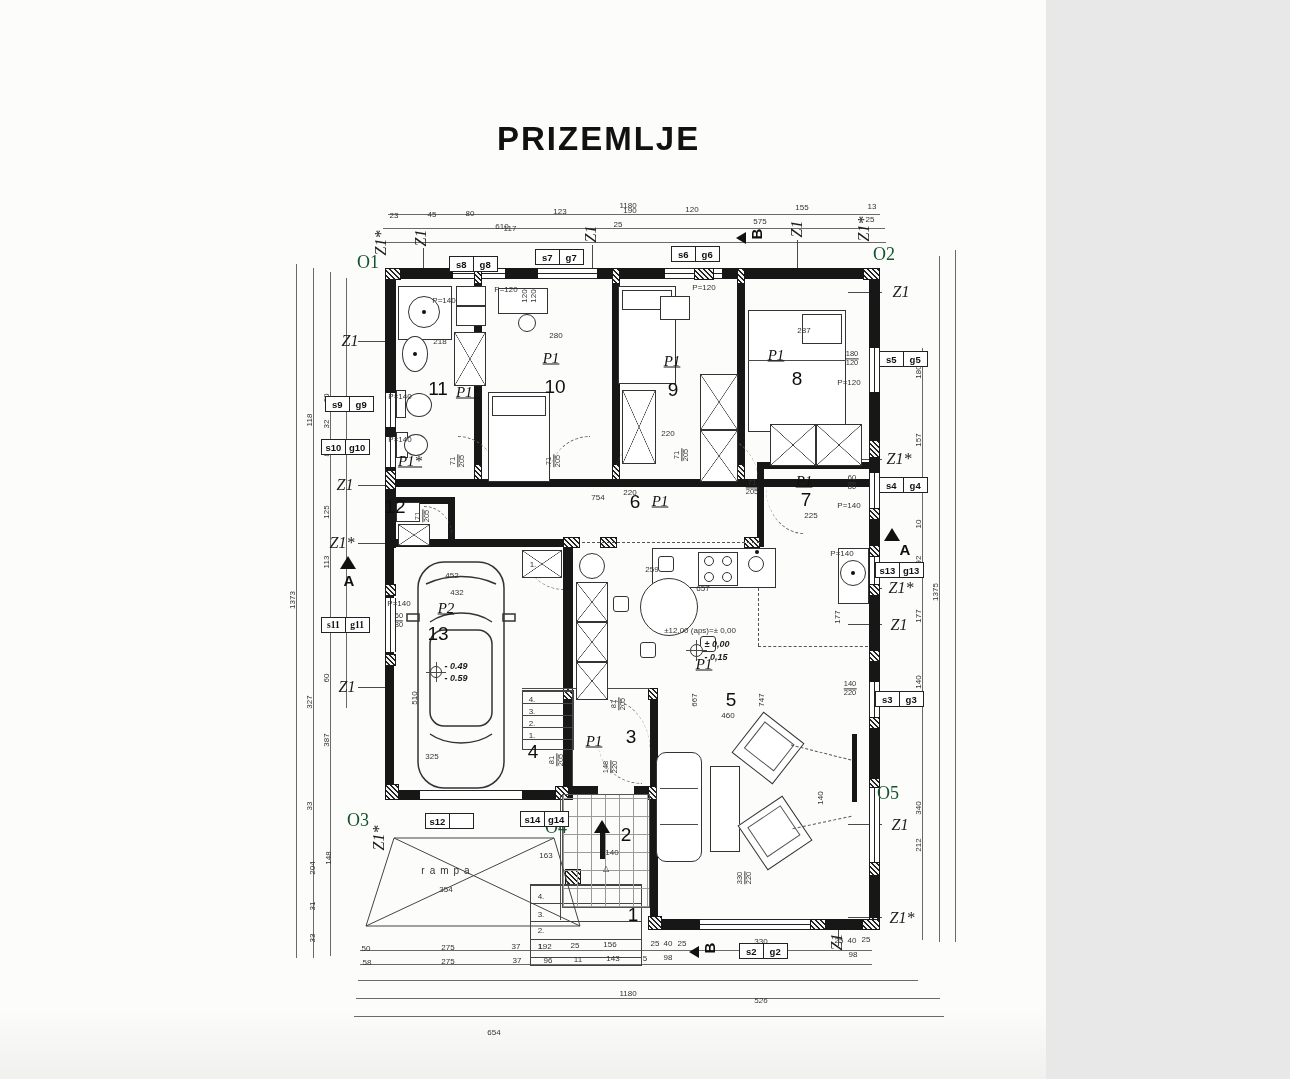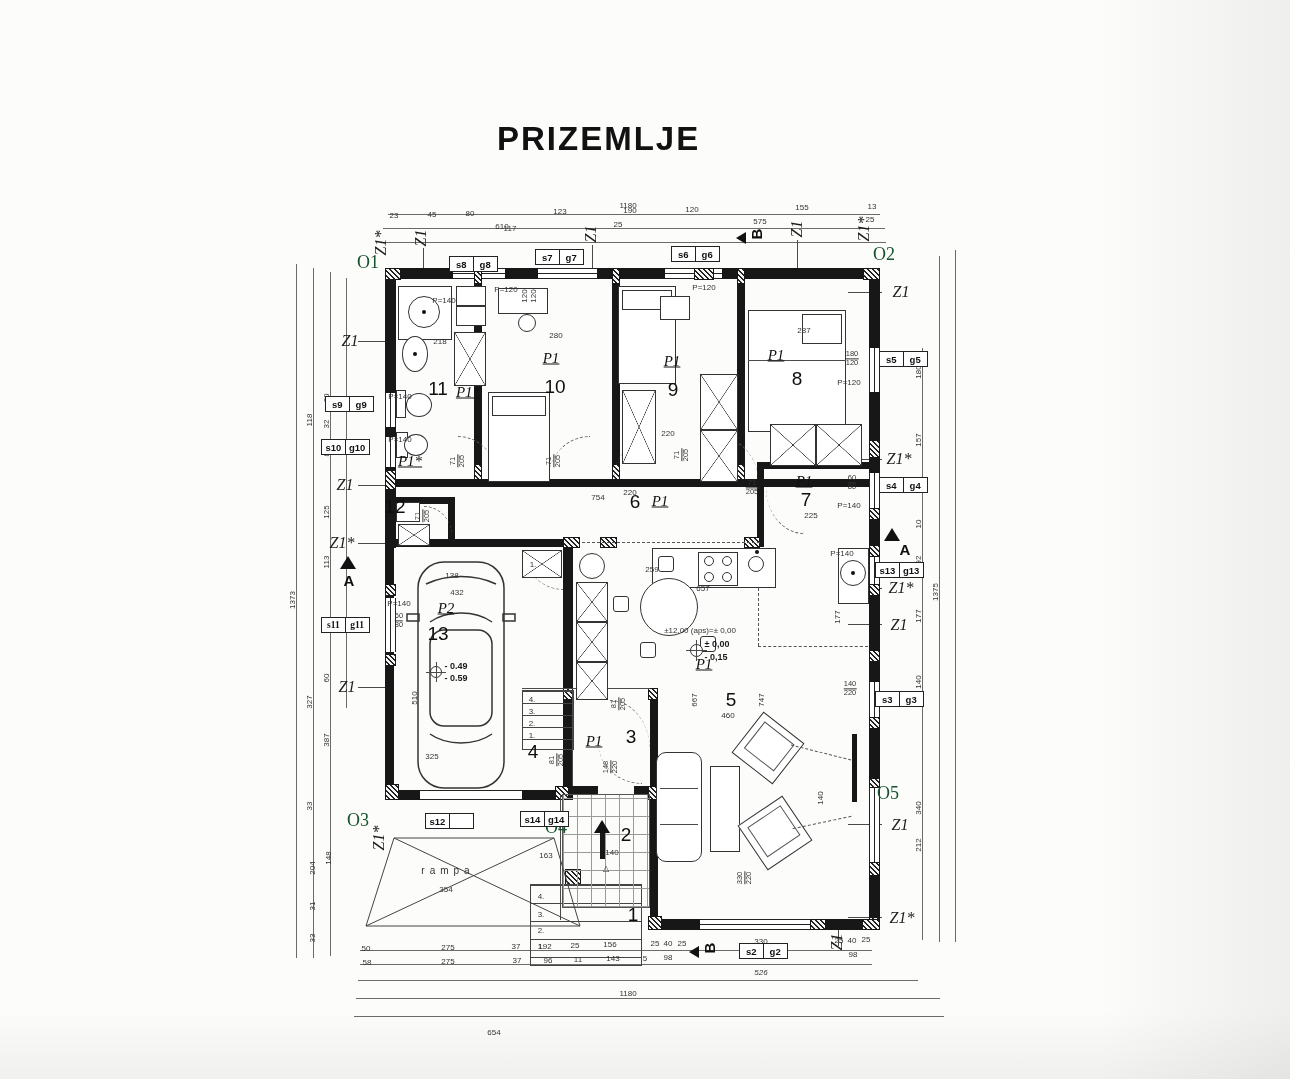--- a/index.html
+++ b/index.html
@@ -1,16 +1,16 @@
 <!DOCTYPE html>
 <html><head>
 <meta charset="utf-8">
 <style>
   html,body{margin:0;padding:0;background:#e8e8e8;}
-  #stage{position:relative;width:1290px;height:1079px;background:#fcfcfb;overflow:hidden;
+  #stage{position:relative;width:1046px;height:1079px;background:#fcfcfb;overflow:hidden;
          font-family:"Liberation Sans",sans-serif;}
   .title{position:absolute;left:497px;top:120px;font-size:33px;font-weight:700;
          letter-spacing:2px;color:#111;font-family:"Liberation Sans",sans-serif;}
   
   .w   {position:absolute;background:#171717;}
   .hx  {position:absolute;background:repeating-linear-gradient(45deg,#222 0 1px,#f5f5f5 1px 3.5px);
         outline:1px solid #171717;outline-offset:-1px;}
   .winh{position:absolute;background:linear-gradient(#fff 44%,#222 44%,#222 56%,#fff 56%);
         border-top:1.4px solid #222;border-bottom:1.4px solid #222;box-sizing:border-box;}
   .winv{position:absolute;background:linear-gradient(90deg,#fff 44%,#222 44%,#222 56%,#fff 56%);
@@ -44,21 +44,21 @@
   .ach {position:absolute;border:1.2px solid #333;background:#fff;box-sizing:border-box;}
   .ach>div{position:absolute;left:6px;top:6px;right:6px;bottom:10px;border:1px solid #555;}
   
   .ann{position:absolute;white-space:nowrap;color:#222;transform:translate(-50%,-50%);}
   .c-d{font-size:8px;color:#333;}
   .c-z{font-family:"Liberation Serif",serif;font-style:italic;font-size:16px;color:#1c1c1c;}
   .c-o{font-family:"Liberation Serif",serif;font-size:18px;color:#14532d;}
   .c-p{font-family:"Liberation Serif",serif;font-style:italic;font-size:15px;text-decoration:underline;color:#111;}
   .c-n{font-size:19px;color:#0e0e0e;}
   .c-s{font-size:15px;font-weight:700;color:#0e0e0e;}
-  .c-e{font-size:9px;font-weight:700;color:#1a1a1a;}
+  .c-e{font-size:9px;font-weight:700;color:#1a1a1a;font-style:italic;}
   .c-r{font-size:10px;letter-spacing:5px;color:#333;}
   .frac{display:inline-block;text-align:center;line-height:1.1;font-size:7.5px;color:#333;}
   .frac .den{border-top:1px solid #333;display:block;}
   .tag{position:absolute;display:flex;}
   .tag div{width:23px;height:14px;border:1.2px solid #222;background:#fff;margin-left:-1.2px;
         display:flex;align-items:center;justify-content:center;font-size:9.5px;font-weight:700;color:#111;}
   .shade{position:absolute;pointer-events:none;}
   svg{position:absolute;overflow:visible;}
 </style>
 </head>
@@ -379,21 +379,21 @@
       <span class="ann c-d" style="left: 448px; top: 961px; transform: translate(-50%, -50%);">275</span>
       <span class="ann c-d" style="left: 517px; top: 960px; transform: translate(-50%, -50%);">37</span>
       <span class="ann c-d" style="left: 548px; top: 960px; transform: translate(-50%, -50%);">96</span>
       <span class="ann c-d" style="left: 578px; top: 959px; transform: translate(-50%, -50%);">11</span>
       <span class="ann c-d" style="left: 613px; top: 958px; transform: translate(-50%, -50%);">143</span>
       <span class="ann c-d" style="left: 645px; top: 958px; transform: translate(-50%, -50%);">5</span>
       <span class="ann c-d" style="left: 668px; top: 957px; transform: translate(-50%, -50%);">98</span>
       <span class="ann c-d" style="left: 761px; top: 956px; transform: translate(-50%, -50%);">330</span>
       <span class="ann c-d" style="left: 853px; top: 954px; transform: translate(-50%, -50%);">98</span>
       <span class="ann c-d" style="left: 494px; top: 1032px; transform: translate(-50%, -50%);">654</span>
-      <span class="ann c-d" style="left: 761px; top: 972px; transform: translate(-50%, -50%); font-style: italic;">526</span>
+      <span class="ann c-d" style="left: 761px; top: 1000px; transform: translate(-50%, -50%); font-style: italic;">526</span>
       <span class="ann c-d" style="left: 628px; top: 993px; transform: translate(-50%, -50%);">1180</span>
       <span class="ann c-d" style="left: 292px; top: 600px; transform: translate(-50%, -50%) rotate(-90deg);">1373</span>
       <span class="ann c-d" style="left: 309px; top: 420px; transform: translate(-50%, -50%) rotate(-90deg);">118</span>
       <span class="ann c-d" style="left: 309px; top: 702px; transform: translate(-50%, -50%) rotate(-90deg);">327</span>
       <span class="ann c-d" style="left: 309px; top: 806px; transform: translate(-50%, -50%) rotate(-90deg);">33</span>
       <span class="ann c-d" style="left: 312px; top: 868px; transform: translate(-50%, -50%) rotate(-90deg);">204</span>
       <span class="ann c-d" style="left: 312px; top: 906px; transform: translate(-50%, -50%) rotate(-90deg);">31</span>
       <span class="ann c-d" style="left: 312px; top: 938px; transform: translate(-50%, -50%) rotate(-90deg);">33</span>
       <span class="ann c-d" style="left: 326px; top: 398px; transform: translate(-50%, -50%) rotate(-90deg);">60</span>
       <span class="ann c-d" style="left: 326px; top: 424px; transform: translate(-50%, -50%) rotate(-90deg);">32</span>
@@ -424,21 +424,21 @@
       <span class="ann c-d" style="left: 440px; top: 341px; transform: translate(-50%, -50%); text-align: right;">218</span>
       <span class="ann c-d" style="left: 668px; top: 433px; transform: translate(-50%, -50%);">220</span>
       <span class="ann c-d" style="left: 630px; top: 492px; transform: translate(-50%, -50%);">220</span>
       <span class="ann c-d" style="left: 598px; top: 497px; transform: translate(-50%, -50%);">754</span>
       <span class="ann c-d" style="left: 400px; top: 396px; transform: translate(-50%, -50%);">P=140</span>
       <span class="ann c-d" style="left: 400px; top: 439px; transform: translate(-50%, -50%);">P=140</span>
       <span class="ann c-d" style="left: 849px; top: 382px; transform: translate(-50%, -50%);">P=120</span>
       <span class="ann c-d" style="left: 849px; top: 505px; transform: translate(-50%, -50%);">P=140</span>
       <span class="ann c-d" style="left: 399px; top: 603px; transform: translate(-50%, -50%);">P=140</span>
       <span class="ann c-d" style="left: 842px; top: 553px; transform: translate(-50%, -50%);">P=140</span>
-      <span class="ann c-d" style="left: 452px; top: 575px; transform: translate(-50%, -50%);">138</span>
+      <span class="ann c-d" style="left: 452px; top: 575px; transform: translate(-50%, -50%);">452</span>
       <span class="ann c-d" style="left: 457px; top: 592px; transform: translate(-50%, -50%); text-align: right;">432</span>
       <span class="ann c-d" style="left: 432px; top: 756px; transform: translate(-50%, -50%);">325</span>
       <span class="ann c-d" style="left: 414px; top: 698px; transform: translate(-50%, -50%) rotate(-90deg);">510</span>
       <span class="ann c-d" style="left: 652px; top: 569px; transform: translate(-50%, -50%);">259</span>
       <span class="ann c-d" style="left: 703px; top: 588px; transform: translate(-50%, -50%);">657</span>
       <span class="ann c-d" style="left: 728px; top: 715px; transform: translate(-50%, -50%);">460</span>
       <span class="ann c-d" style="left: 694px; top: 700px; transform: translate(-50%, -50%) rotate(-90deg);">667</span>
       <span class="ann c-d" style="left: 761px; top: 700px; transform: translate(-50%, -50%) rotate(-90deg);">747</span>
       <span class="ann c-d" style="left: 837px; top: 617px; transform: translate(-50%, -50%) rotate(-90deg);">177</span>
       <span class="ann c-d" style="left: 820px; top: 798px; transform: translate(-50%, -50%) rotate(-90deg);">140</span>

